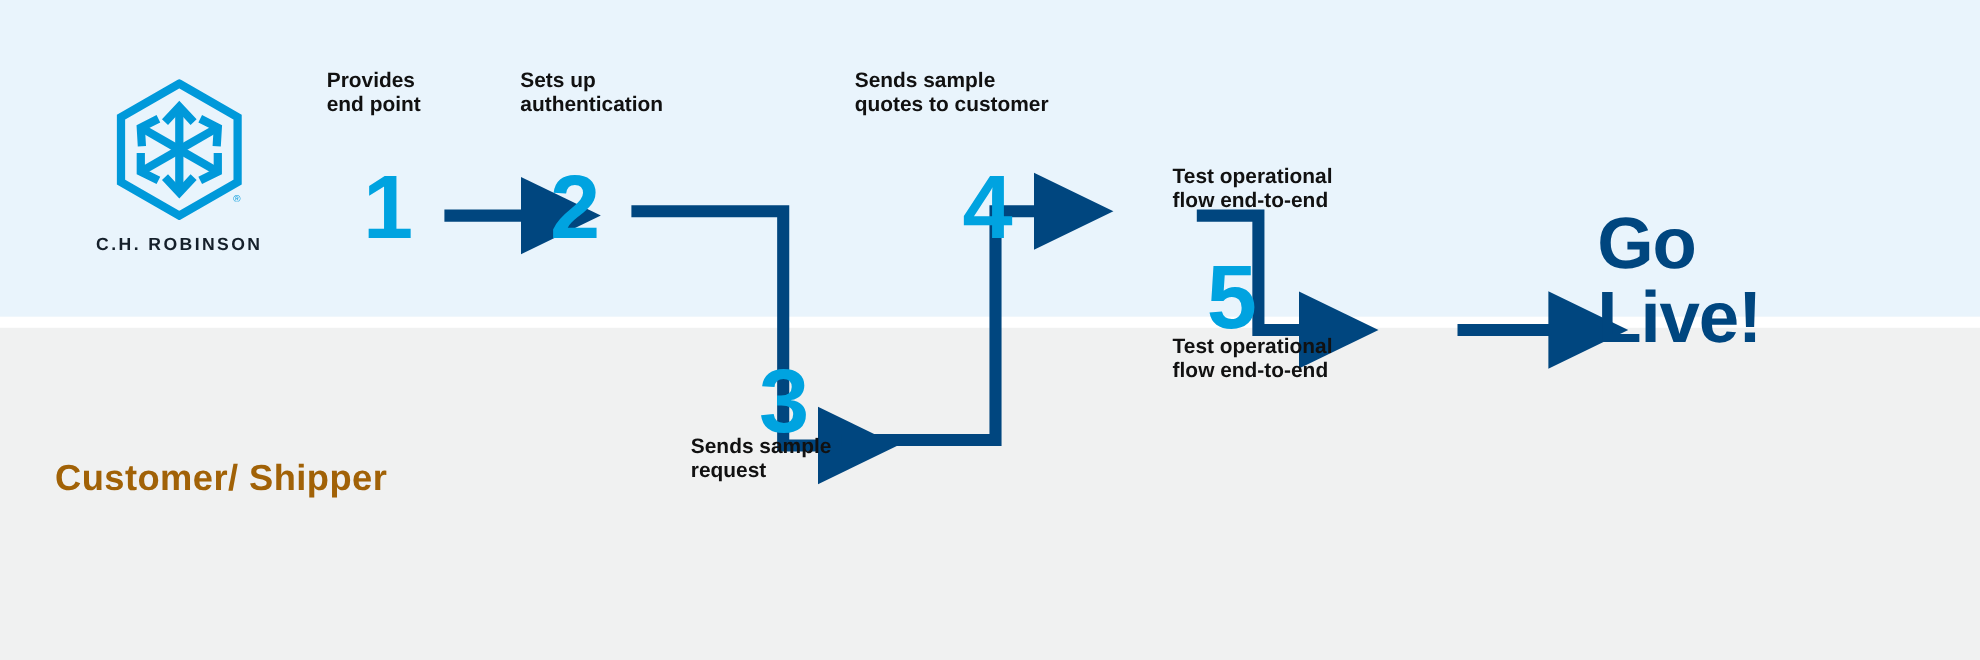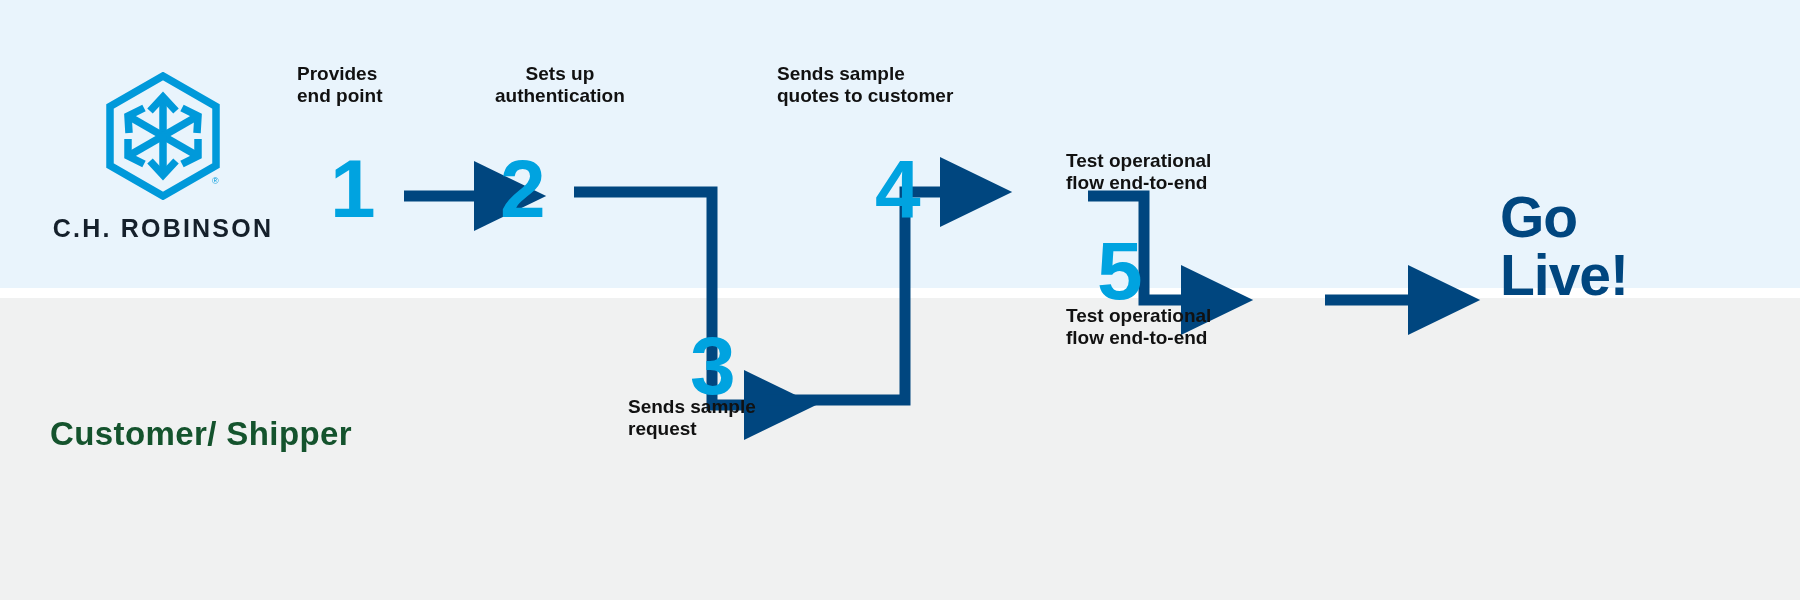--- a/index.html
+++ b/index.html
@@ -21,32 +21,32 @@
   #band-bottom{top:298px;height:302px;background:#f0f1f1;}
 
   
   #logo-block{
     position:absolute;left:48px;top:72px;width:230px;
     text-align:center;
   }
   #logo-mark{display:block;margin:0 auto;}
   #logo-wordmark{
     margin-top:14px;
-    font-size:25px;
+    font-size:16px;
     font-weight:bold;
     letter-spacing:2.2px;
     color:#15202b;
     font-family:"Liberation Sans", sans-serif;
   }
 
   
   #lane-label{
     position:absolute;left:50px;top:415px;
     font-size:33px;font-weight:bold;line-height:1.18;
-    color:#14532d;letter-spacing:0.4px;
+    color:#a16207;letter-spacing:0.4px;
   }
 
   
   .step-num{
     position:absolute;
     font-size:82px;
     font-weight:bold;
     color:#00a3e0;
     line-height:1;
     z-index:6;
@@ -61,30 +61,30 @@
   .caption{
     position:absolute;
     font-size:19px;
     font-weight:bold;
     line-height:1.18;
     color:#111111;
     white-space:pre-line;
     z-index:6;
   }
   #cap-1{left:297px;top:63px;}
-  #cap-2{left:495px;top:63px;text-align:center;}
+  #cap-2{left:473px;top:63px;}
   #cap-3{left:628px;top:396px;}
   #cap-4{left:777px;top:63px;}
   #cap-5a{left:1066px;top:150px;}
   #cap-5b{left:1066px;top:305px;}
 
   
   #go-live{
-    position:absolute;left:1500px;top:188px;
-    font-size:57px;font-weight:bold;line-height:1.02;
+    position:absolute;left:1452px;top:188px;
+    font-size:66px;font-weight:bold;line-height:1.02;
     color:#00467f;white-space:pre-line;letter-spacing:-1px;
     z-index:6;
   }
 
   
   #connectors{
     position:absolute;left:0;top:0;width:1800px;height:600px;
     z-index:4;pointer-events:none;
   }
 </style>

